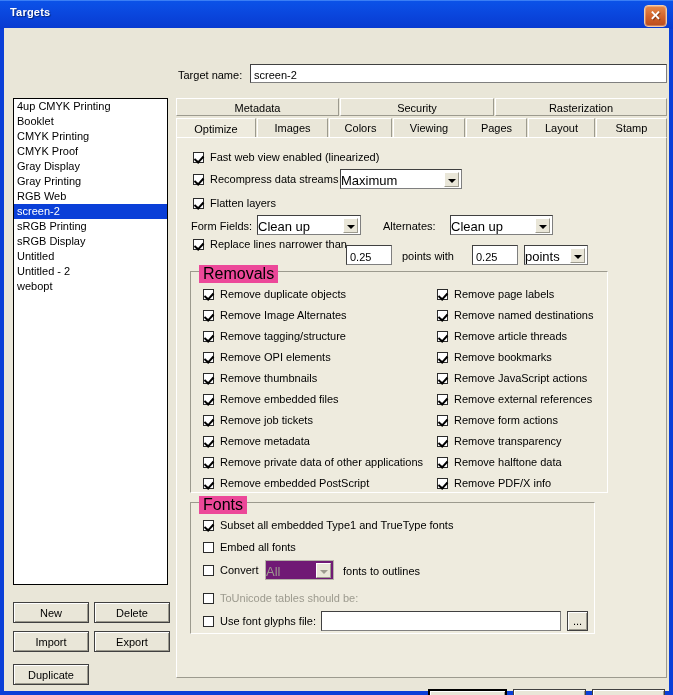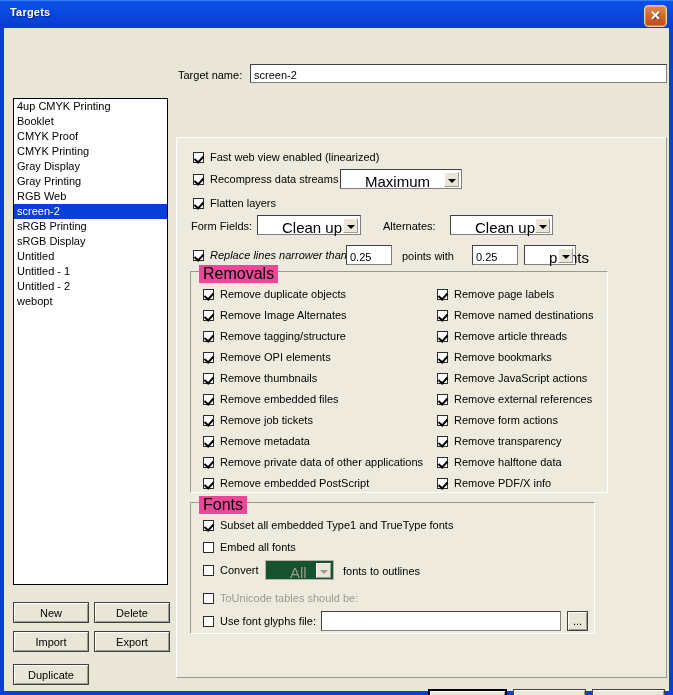--- a/index.html
+++ b/index.html
@@ -182,39 +182,39 @@
   .combo {
     position:absolute;
     background:#ffffff;
     border:1px solid #7f7f7f;
     border-top-color:#404040; border-left-color:#404040;
     box-sizing:border-box;
     height:20px;
     cursor:pointer;
   }
   .combo .txt {
-    position:absolute; left:8px; top:3px;
-    font-size:15px; white-space:nowrap;padding-left:16px;
+    position:absolute; left:0; top:3px;
+    font-size:13px; white-space:nowrap;
   }
   .combo .arrowbox {
     position:absolute; right:2px; top:2px;
     width:15px; height:15px;
     background:#e9e6d8;
     border:1px solid #9c9a8e;
     border-top-color:#ffffff; border-left-color:#ffffff;
     box-sizing:border-box;
   }
   .combo .arrowbox::after {
     content:"";
     position:absolute; left:3px; top:6px;
     border-left:4px solid transparent;
     border-right:4px solid transparent;
     border-top:4px solid #000000;
   }
-  .combo.dis { background:#14532d; border-color:#b4b2a6; }
+  .combo.dis { background:#701a75; border-color:#b4b2a6; }
   .combo.dis .txt { color:#9c9a8e; }
   .combo.dis .arrowbox::after { border-top-color:#9c9a8e; }
 
   .tbox {
     position:absolute;
     background:#ffffff;
     border:1px solid #7f7f7f;
     border-top-color:#404040; border-left-color:#404040;
     box-sizing:border-box;
     height:20px;
@@ -254,40 +254,52 @@
   </div>
 
   <div id="client">
 
     <div id="tn-label">Target name:</div>
     <input id="tn-input" type="text" value="screen-2" style="">
 
     <div id="listbox">
       <div class="li">4up CMYK Printing</div>
       <div class="li">Booklet</div>
+      <div class="li">CMYK Printing</div>
       <div class="li">CMYK Proof</div>
-      <div class="li">CMYK Printing</div>
       <div class="li">Gray Display</div>
       <div class="li">Gray Printing</div>
       <div class="li">RGB Web</div>
       <div class="li sel">screen-2</div>
       <div class="li">sRGB Printing</div>
       <div class="li">sRGB Display</div>
       <div class="li">Untitled</div>
-      <div class="li">Untitled - 1</div>
       <div class="li">Untitled - 2</div>
       <div class="li">webopt</div>
     </div>
 
     <div class="btn" id="btn-new">New</div>
     <div class="btn" id="btn-delete">Delete</div>
     <div class="btn" id="btn-import">Import</div>
     <div class="btn" id="btn-export">Export</div>
     <div class="btn" id="btn-duplicate">Duplicate</div>
 
+    <div id="tabstrip">
+      <div class="tab row1" style="left:0px;   width:163px;">Metadata</div>
+      <div class="tab row1" style="left:164px; width:154px;">Security</div>
+      <div class="tab row1" style="left:319px; width:172px;">Rasterization</div>
+
+      <div class="tab row2 active" style="left:0px;   width:80px;">Optimize</div>
+      <div class="tab row2" style="left:81px;  width:71px;">Images</div>
+      <div class="tab row2" style="left:153px; width:63px;">Colors</div>
+      <div class="tab row2" style="left:217px; width:72px;">Viewing</div>
+      <div class="tab row2" style="left:290px; width:61px;">Pages</div>
+      <div class="tab row2" style="left:352px; width:67px;">Layout</div>
+      <div class="tab row2" style="left:420px; width:71px;">Stamp</div>
+    </div>
 
     <div id="panel">
 
       <div class="chkrow" style="left:16px; top:13px;">
         <span class="cb on"></span><span class="lbl">Fast web view enabled (linearized)</span>
       </div>
 
       <div class="chkrow" style="left:16px; top:35px;">
         <span class="cb on"></span><span class="lbl">Recompress data streams</span>
       </div>
@@ -304,27 +316,27 @@
       <div class="combo" style="left:80px; top:77px; width:104px;">
         <span class="txt">Clean up</span>
         <span class="arrowbox"></span>
       </div>
       <div class="lbl" style="position:absolute; left:206px; top:82px;">Alternates:</div>
       <div class="combo" style="left:273px; top:77px; width:103px;">
         <span class="txt">Clean up</span>
         <span class="arrowbox"></span>
       </div>
 
-      <div class="chkrow" style="left:16px; top:111px;font-style:italic;">
+      <div class="chkrow" style="left:16px; top:100px;">
         <span class="cb on"></span><span class="lbl">Replace lines narrower than</span>
       </div>
       <input class="tbox" style="left: 169px; top: 107px; width: 46px;" type="text" value="0.25">
       <div class="lbl" style="position:absolute; left:225px; top:112px;">points with</div>
       <input class="tbox" style="left: 295px; top: 107px; width: 46px;" type="text" value="0.25">
-      <div class="combo" style="left:347px; top:107px; width:52px;">
+      <div class="combo" style="left:347px; top:107px; width:64px;">
         <span class="txt">points</span>
         <span class="arrowbox"></span>
       </div>
 
       <div class="group" style="left:13px; top:133px; width:418px; height:222px;">
         <span class="gtitle">Removals</span>
 
         <div class="chkrow" style="left:12px; top:16px;"><span class="cb on"></span><span class="lbl">Remove duplicate objects</span></div>
         <div class="chkrow" style="left:12px; top:37px;"><span class="cb on"></span><span class="lbl">Remove Image Alternates</span></div>
         <div class="chkrow" style="left:12px; top:58px;"><span class="cb on"></span><span class="lbl">Remove tagging/structure</span></div>

